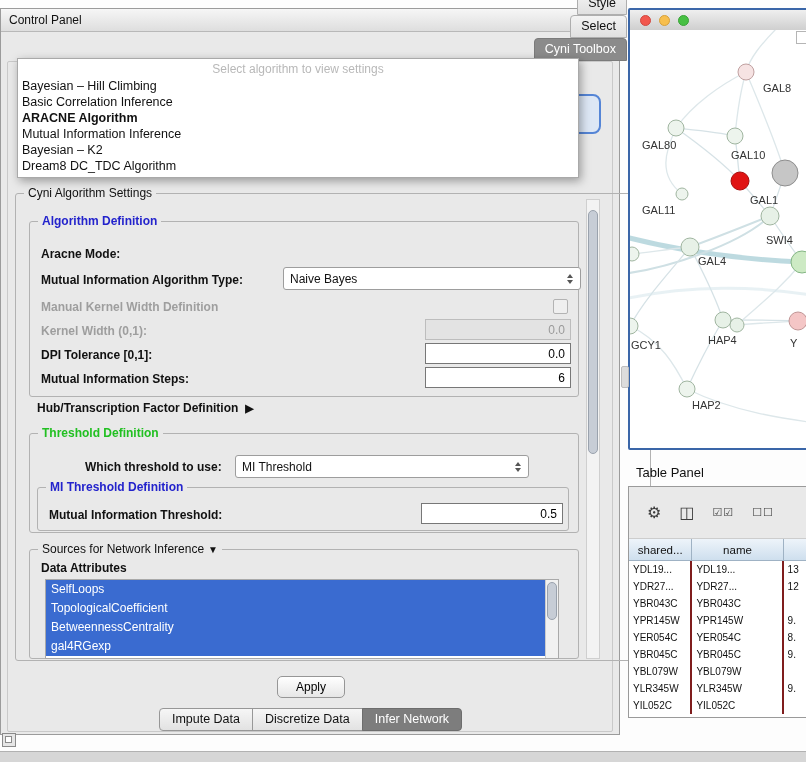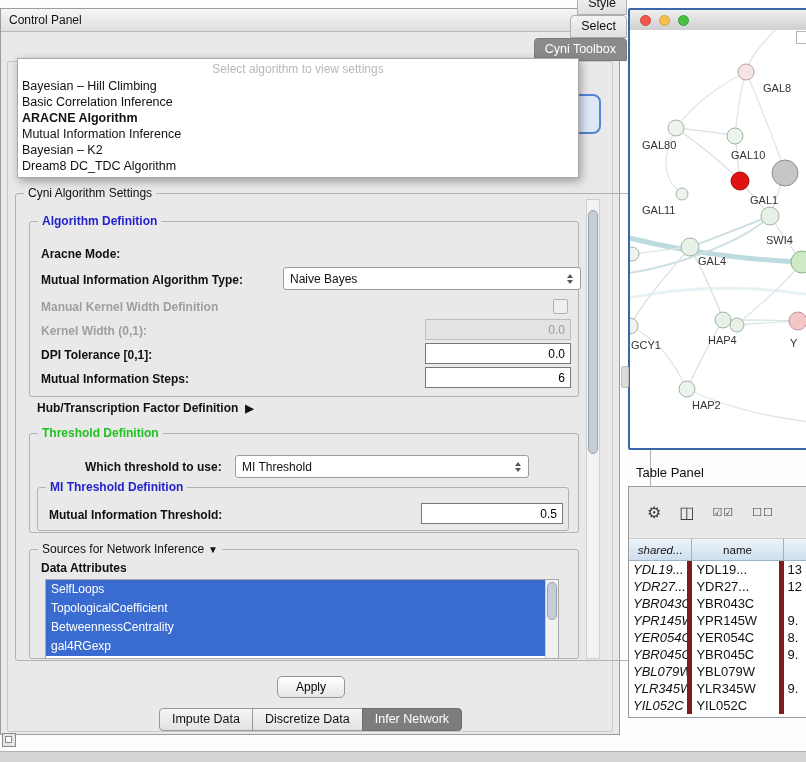--- a/index.html
+++ b/index.html
@@ -92,24 +92,24 @@
   .tp-label { position:absolute; left:636px; top:465px; font-size:13px; }
   .tp { position:absolute; left:628px; top:486px; width:220px; height:232px; border:1px solid #9a9a9a;
         background:#fff; box-sizing:border-box; overflow:hidden; }
   .tp-toolbar { height:52px; background:#e9e9e9; border-bottom:1px solid #cdcdcd;
                 display:flex; align-items:center; gap:18px; padding-left:18px; box-sizing:border-box; }
   .ticon { font-size:16px; color:#3c3c3c; }
   .ticon.pair { font-size:11px; letter-spacing:1px; }
   .tp-header { display:flex; height:22px; }
   .th { box-sizing:border-box; border-right:1px solid #9fb2c4; border-bottom:1px solid #9fb2c4;
         background:linear-gradient(#eef4fa,#cedfee); font-size:11.5px; display:flex; align-items:center; justify-content:center; }
-  .c1 { width:64px;font-style:italic; } .c2 { width:92px; } .c3 { width:64px; }
+  .c1 { width:64px; } .c2 { width:92px; } .c3 { width:64px; }
   .trow { display:flex; height:17px; }
-  .td { box-sizing:border-box; font-size:13px; line-height:17px; padding-left:4px;
-        border-right:5px solid #7f1d1d; white-space:nowrap; overflow:hidden; }
+  .td { box-sizing:border-box; font-size:10px; line-height:17px; padding-left:4px;
+        border-right:2px solid #7f1d1d; white-space:nowrap; overflow:hidden; }
 
   
   .bottombar { position:absolute; left:0; top:751px; width:100%; height:11px; background:#d6d6d6; border-top:1px solid #b1b1b1; }
   .dock-icon { position:absolute; left:2px; top:733px; width:14px; height:14px; border:1px solid #8a8a8a; background:#e6e6e6; box-sizing:border-box; }
   .dock-icon::after { content:""; position:absolute; left:2px; top:2px; width:5px; height:5px; border:1px solid #8a8a8a; background:#fff; }
   .splitter { position:absolute; left:621px; top:366px; width:6px; height:20px; background:#dcdcdc; border:1px solid #bdbdbd; border-radius:2px; }
 </style>
 </head>
 <body>
 

